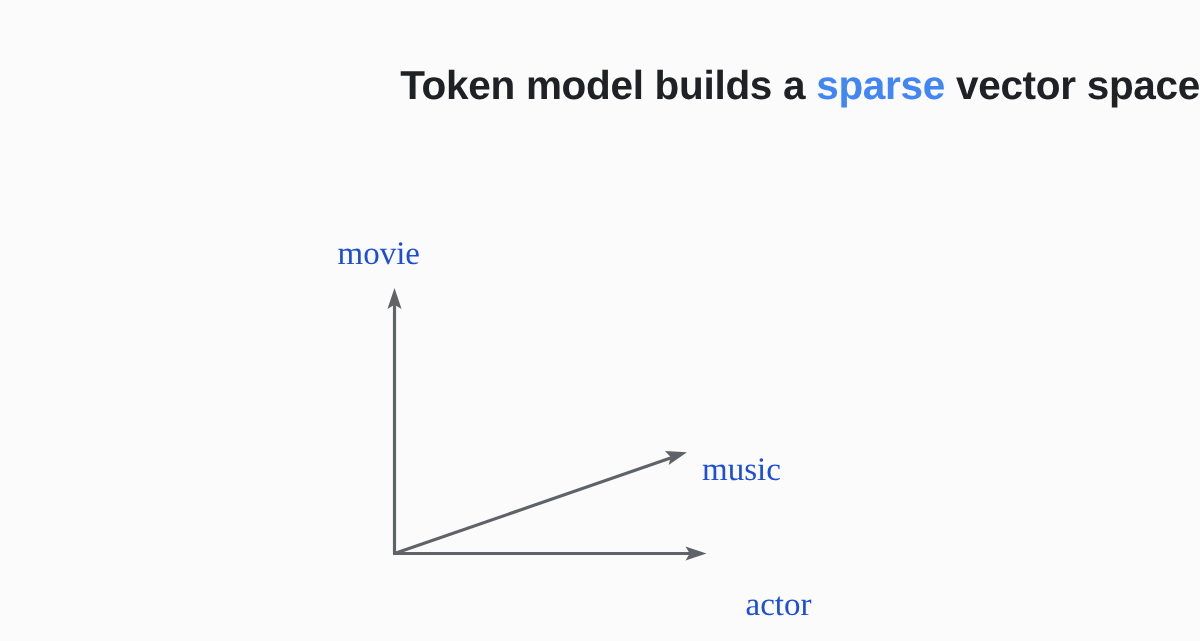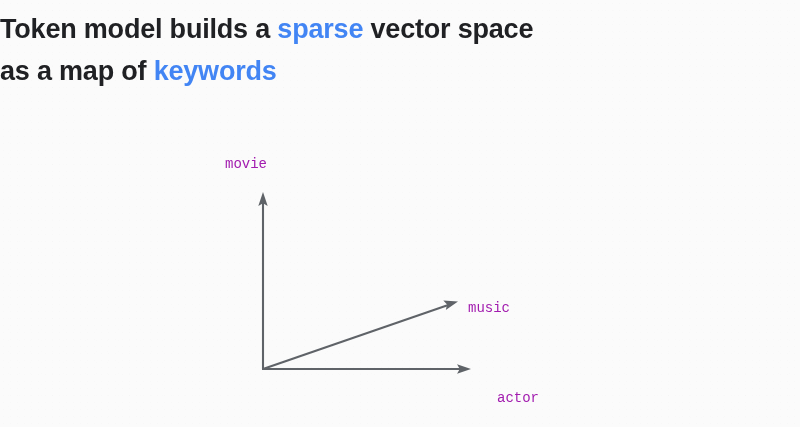--- a/index.html
+++ b/index.html
@@ -26,23 +26,23 @@
       radial-gradient(rgba(0,0,0,0.025) 0.5px, transparent 0.6px),
       radial-gradient(rgba(0,0,0,0.018) 0.5px, transparent 0.6px);
     background-size: 7px 7px, 11px 11px;
     background-position: 0 0, 3px 5px;
   }
 
   
   #title-block {
     position: absolute;
     left: 0;
-    top: 8px;
+    top: 36px;
     width: 800px;
-    text-align: left;
+    text-align: right;
     font-size: 27px;
     font-weight: 700;
     line-height: 42px;
     letter-spacing: -0.2px;
     color: #202124;
     z-index: 3;
   }
   .title-line {
     display: block;
     white-space: nowrap;
@@ -69,39 +69,38 @@
     stroke: #5f6368;
     stroke-width: 2.1;
     stroke-linecap: butt;
   }
   .arrow-head {
     fill: #5f6368;
   }
 
   .axis-label {
     position: absolute;
-    font-family: Liberation Mono, monospace;
-    font-size: 14px;
+    font-family: Liberation Serif, serif;
+    font-size: 22px;
     font-weight: 400;
-    color: #a21caf;
+    color: #1d4ed8;
     white-space: nowrap;
     z-index: 4;
   }
   #label-movie { left: 225px; top: 156px; }
   #label-music { left: 468px; top: 300px; }
   #label-actor { left: 497px; top: 357px; margin-top: 33px; }
 </style>
 </head>
 <body>
 
 <div id="noise-overlay"></div>
 
 <div id="title-block">
   <span class="title-line"><span>Token model builds a </span><span class="accent">sparse</span><span> vector space</span></span>
-  <span class="title-line"><span>as a map of </span><span class="accent">keywords</span></span>
 </div>
 
 <div id="diagram">
   <svg viewBox="0 0 800 427" xmlns="http://www.w3.org/2000/svg">
 
     <g>
       <line class="axis-line" x1="263" y1="369.5" x2="263" y2="203"></line>
       <polygon class="arrow-head" points="263,192 258.3,206 263,203.2 267.7,206"></polygon>
     </g>
 

